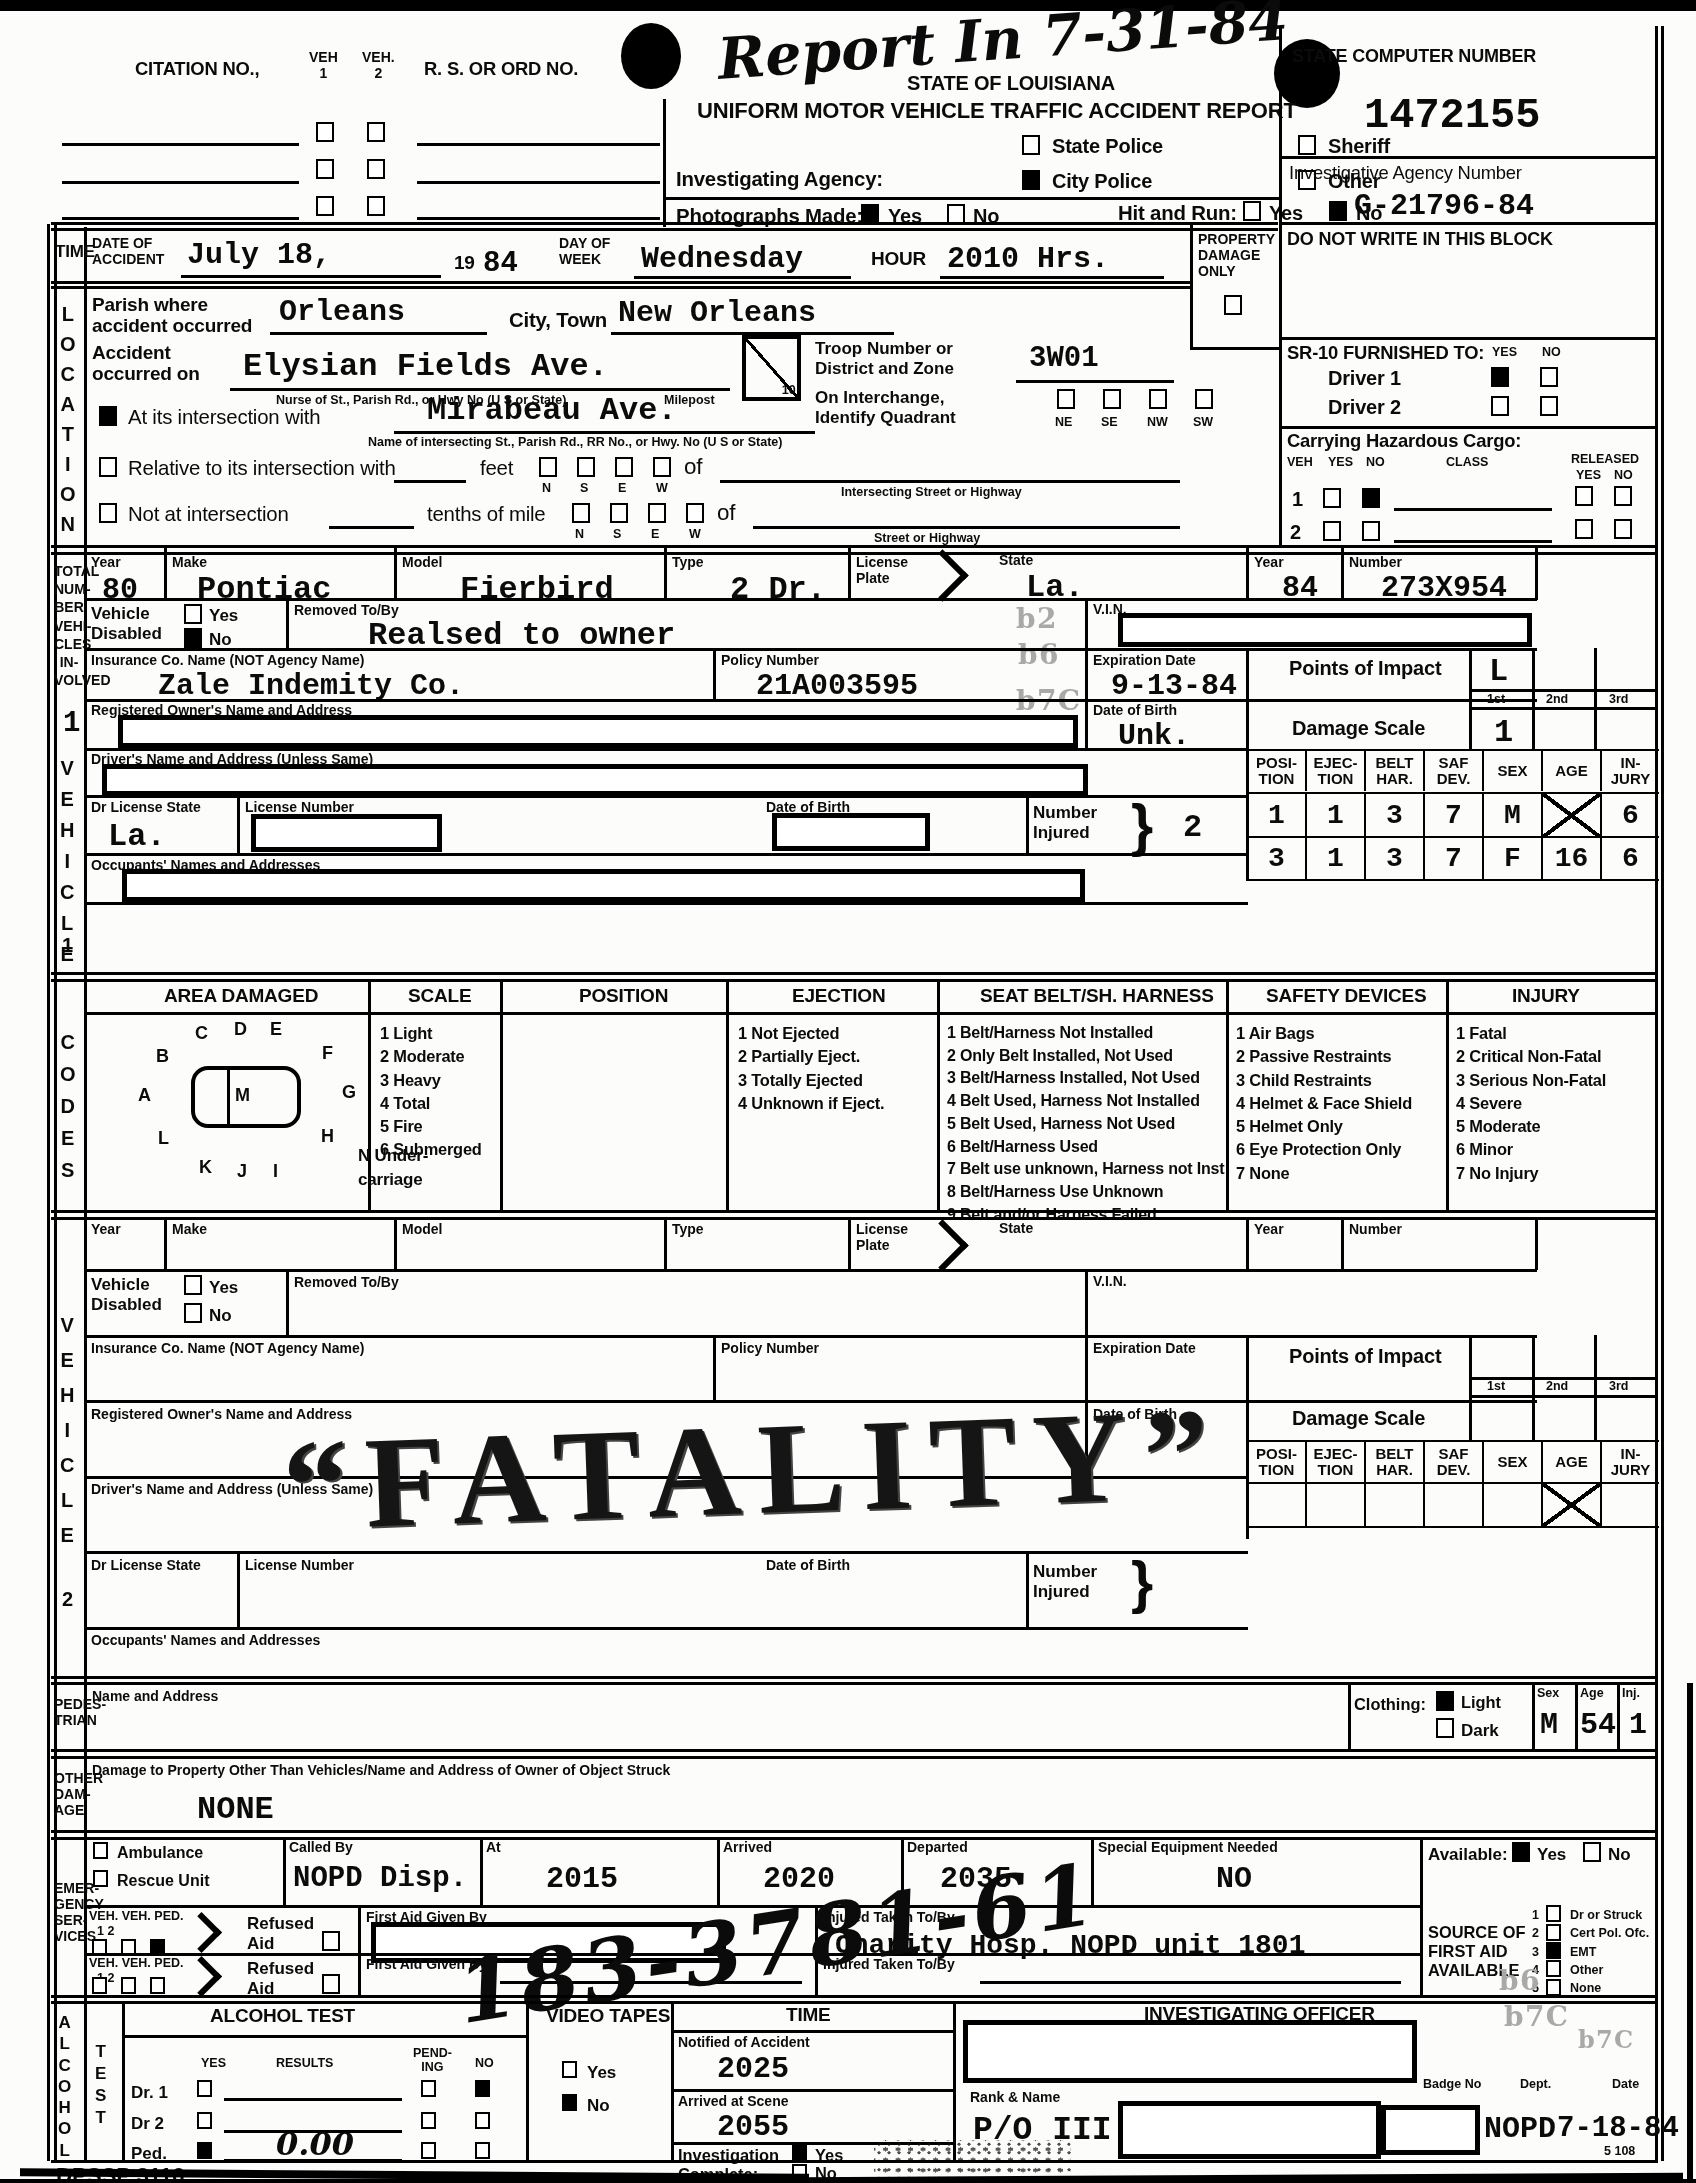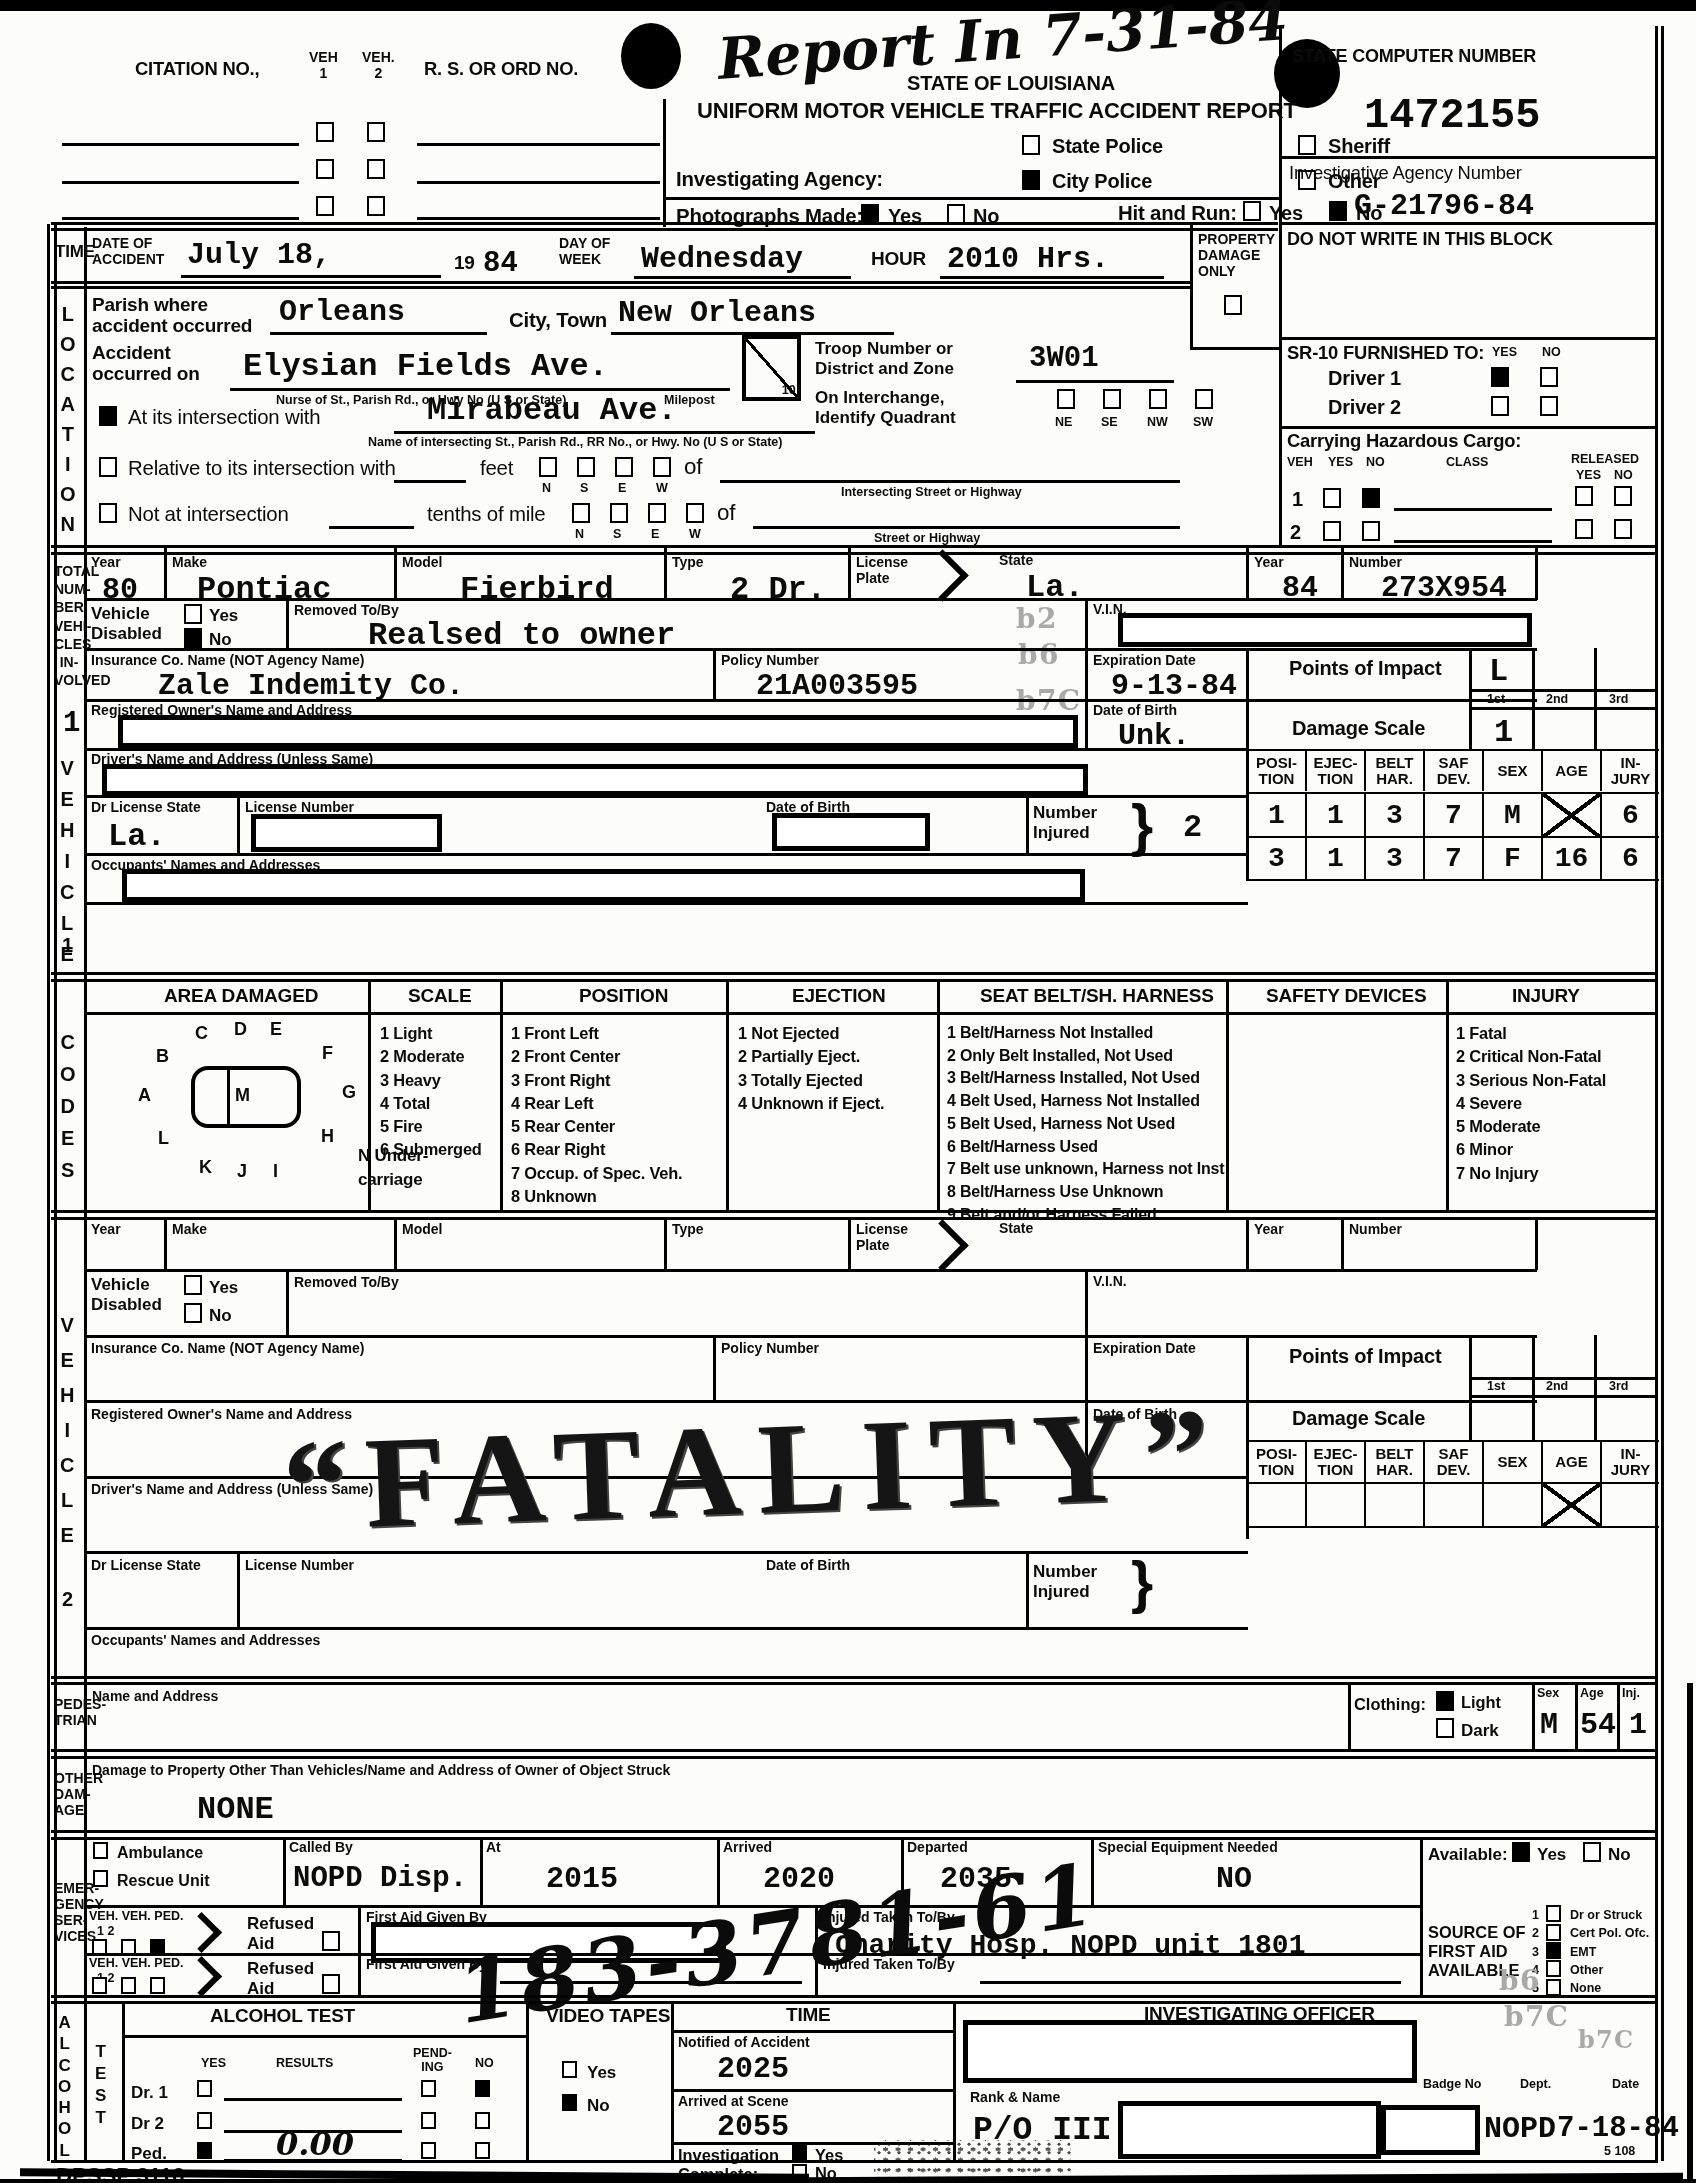--- a/index.html
+++ b/index.html
@@ -432,41 +432,40 @@
   <div class="a lbl" style="left:235px;top:1086px">M</div>
   <div class="a list" style="left:358px;top:1144px;font-size:17px">N Under-
 carriage</div>
 
   <div class="a list" style="left:380px;top:1022px">1 Light
 2 Moderate
 3 Heavy
 4 Total
 5 Fire
 6 Submerged</div>
-  <div class="a list" style="left:511px;top:1022px">1 Front Left
-2 Front Center
-3 Front Right
-4 Rear Left
-5 Rear Center
-6 Rear Right
-7 Occup. of Spec. Veh.
-8 Unknown</div>
   <div class="a list" style="left:738px;top:1022px">1 Not Ejected
 2 Partially Eject.
 3 Totally Ejected
 4 Unknown if Eject.</div>
   <div class="a list" style="left:947px;top:1022px;font-size:16px">1 Belt/Harness Not Installed
 2 Only Belt Installed, Not Used
 3 Belt/Harness Installed, Not Used
 4 Belt Used, Harness Not Installed
 5 Belt Used, Harness Not Used
 6 Belt/Harness Used
 7 Belt use unknown, Harness not Inst
 8 Belt/Harness Use Unknown
 9 Belt and/or Harness Failed</div>
+  <div class="a list" style="left:1236px;top:1022px">1 Air Bags
+2 Passive Restraints
+3 Child Restraints
+4 Helmet &amp; Face Shield
+5 Helmet Only
+6 Eye Protection Only
+7 None</div>
   <div class="a list" style="left:1456px;top:1022px">1 Fatal
 2 Critical Non-Fatal
 3 Serious Non-Fatal
 4 Severe
 5 Moderate
 6 Minor
 7 No Injury</div>
 
   <div class="line" style="left:51px;top:1210px;width:1607px;height:2.6px"></div>
   <div class="line" style="left:51px;top:1217px;width:1607px;height:2.6px"></div>

